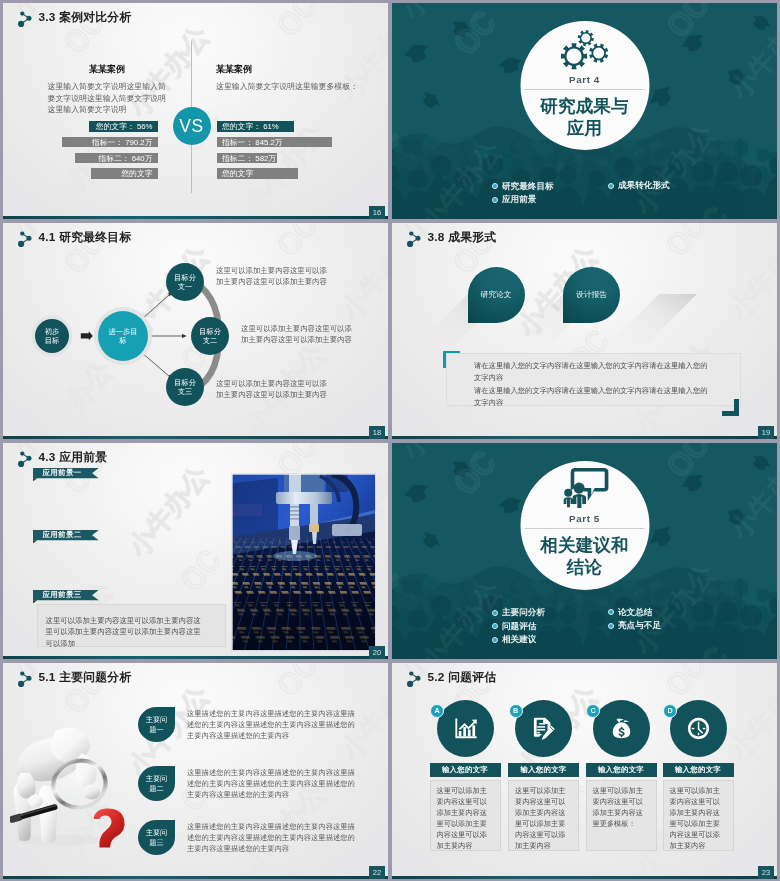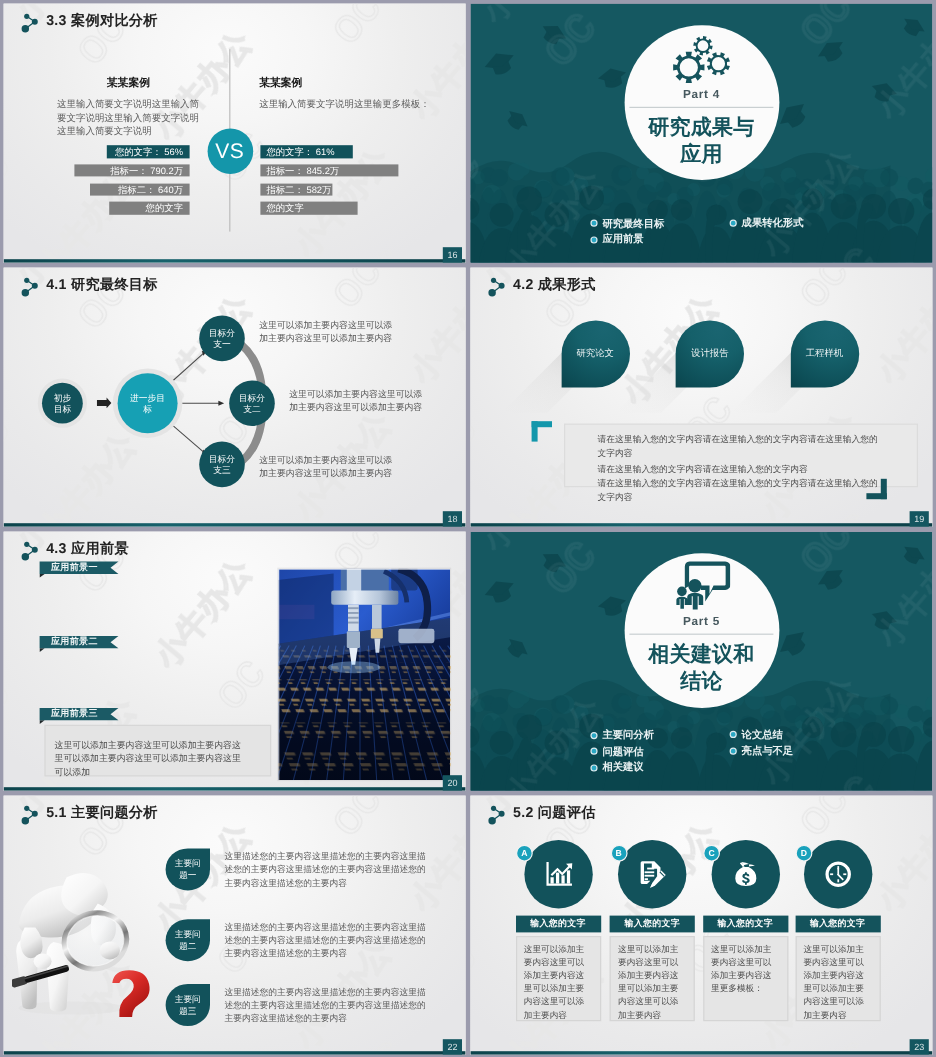--- a/index.html
+++ b/index.html
@@ -63,21 +63,21 @@
   .nd.deep{background:#12525b;}
   .nd.cy{background:#16a0b4;}
   .nd .t{font-size:7.3px;line-height:1.3;display:block;word-break:break-all;}
   .brtxt{position:absolute;font-size:7.4px;color:#555;line-height:1.45;}
 
   
   .drop{position:absolute;width:57px;height:56px;background:radial-gradient(105% 115% at 62% 12%, #1a6571 0%, #15606a 38%, #0d4d56 78%, #0a4149 100%);
      border-radius:50% 50% 50% 0;color:#eef3f4;font-size:7.8px;
      display:flex;align-items:center;justify-content:center;}
   .txtbox{position:absolute;left:54px;top:130px;width:295px;height:53px;background:#e9e9e9;
-     border:1px solid #dcdcdc;box-sizing:border-box;padding:6px 27px 0;margin-left:24px;}
+     border:1px solid #dcdcdc;box-sizing:border-box;padding:6px 27px 0;}
   .txtbox p{margin:0;font-size:7.3px;color:#4a4a4a;line-height:1.68;}
   .cornTL{position:absolute;left:51px;top:128px;width:17px;height:17px;border-left:5px solid #1397ab;border-top:5px solid #1397ab;box-sizing:border-box;}
   .cornBR{position:absolute;left:329.5px;top:175.5px;width:17px;height:17px;border-right:5px solid #13535c;border-bottom:5px solid #13535c;box-sizing:border-box;}
 
   
   .rbnlbl{position:absolute;color:#eef4f5;font-size:7.5px;font-weight:bold;line-height:10.3px;letter-spacing:.3px;}
   .panel{position:absolute;background:#e4e4e4;border:1px solid #d7d7d7;box-sizing:border-box;}
   .panel p{margin:0;padding:10px 17px 0 8px;font-size:7.4px;color:#4d4d4d;line-height:1.55;}
   .photo{position:absolute;left:228.5px;top:30.5px;width:143px;height:176.5px;overflow:hidden;
      box-shadow:0 0 0 1px rgba(0,0,0,.06);}
@@ -424,21 +424,21 @@
   <div class="wm"><svg width="385" height="216" viewBox="0 0 385 216">
           <rect width="385" height="216" fill="url(#wmpat)"></rect>
         </svg></div>
   <div class="hdr">
     <svg class="nodeico" viewBox="0 0 16 18">
       <path d="M5.3 3.6 L12.0 8.2 L4.1 13.9" stroke="#14535c" stroke-width="1.05" fill="none" stroke-linejoin="round"></path>
       <circle cx="5.3" cy="3.6" r="2.15" fill="#14535c"></circle>
           <circle cx="12.0" cy="8.2" r="2.5" fill="#14535c"></circle>
           <circle cx="4.1" cy="13.9" r="3.1" fill="#14535c"></circle>
     </svg>
-    <div class="ttl">4.2 成果形式</div>
+    <div class="ttl">3.8 成果形式</div>
   </div>
 
   <svg class="diagram" width="385" height="216" viewBox="0 0 385 216">
     <defs>
       <linearGradient id="shg" x1="1" y1="0" x2="0" y2="1">
         <stop offset="0" stop-color="#9b9b9b" stop-opacity=".40"></stop>
             <stop offset=".45" stop-color="#bdbdbd" stop-opacity=".16"></stop>
             <stop offset="1" stop-color="#dadada" stop-opacity="0"></stop>
       </linearGradient>
     </defs>
@@ -448,28 +448,24 @@
       <path d="M267 71 L305 71 L255 121 L217 121 Z"></path>
     </g>
   </svg>
 
   <div class="drop" style="left:75.5px;top:43.5px">
         <span>研究论文</span>
       </div>
   <div class="drop" style="left:171px;top:43.5px">
         <span>设计报告</span>
       </div>
-  <div class="drop" style="left:266.5px;top:43.5px">
-        <span>工程样机</span>
-      </div>
 
   <div class="cornTL"></div>
   <div class="txtbox">
     <p>请在这里输入您的文字内容请在这里输入您的文字内容请在这里输入您的文字内容</p>
-    <p>请在这里输入您的文字内容请在这里输入您的文字内容</p>
     <p>请在这里输入您的文字内容请在这里输入您的文字内容请在这里输入您的文字内容</p>
   </div>
   <div class="cornBR"></div>
 
   <div class="botbar"></div>
   <div class="pgnum">19</div>
 </div>
 
 <div class="slide s5 light">
   <div class="wm"><svg width="385" height="216" viewBox="0 0 385 216">

